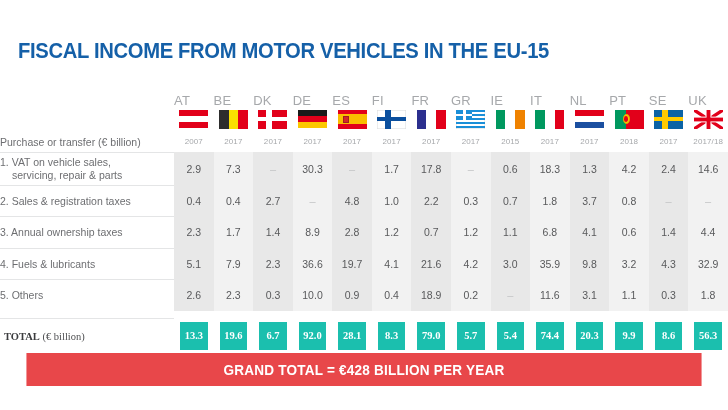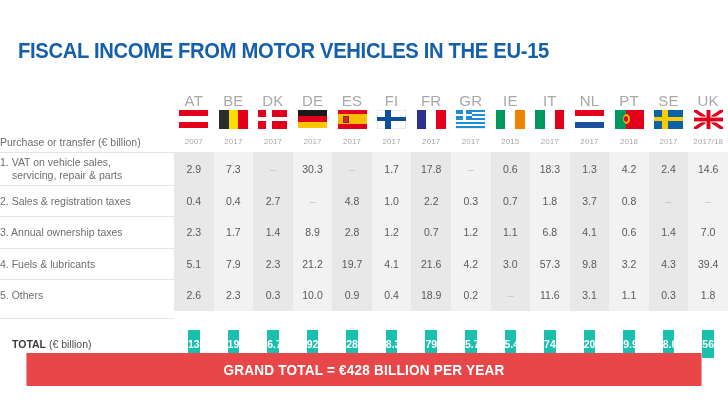--- a/index.html
+++ b/index.html
@@ -40,22 +40,22 @@
     border-collapse: collapse;
     width: 728px;
     table-layout: fixed;
   }
   table.grid col.labelcol { width: 165px; }
   table.grid col.datacol  { width: 37.53px; }
 
   
   tr.codes td { height: 16px; vertical-align: bottom; padding: 0; }
   .code {
-    text-align: center;
-    font-size: 15px;
+    text-align: left;
+    font-size: 13px;
     color: #a6a8ab;
     letter-spacing: 0.2px;
     line-height: 11px;
   }
 
   
   tr.flags td { height: 26px; vertical-align: middle; padding: 0; }
   .flagwrap { display: flex; justify-content: center; align-items: center; }
   .flag {
     width: 29px; height: 19px;
@@ -101,21 +101,21 @@
     text-align: center;
     font-size: 10.5px;
     color: #58595b;
     vertical-align: middle;
     background: #f2f2f2;
   }
   td.cell.alt { background: #e8e8e8; }
   td.cell .dash { color: #c3c4c6; font-size: 11px; }
 
   
-  tr.totalrow td { padding: 12px; height: 30px; }
+  tr.totalrow td { padding: 4px; height: 30px; font-family: Liberation Serif, serif; }
   td.totallabel {
     font-size: 10.5px;
     color: #4d4e50;
     padding-left: 14px;
     vertical-align: middle;
     border-top: 1px solid #e4e5e6;
   }
   td.totallabel b { font-weight: bold; color: #3b3c3e; }
   td.totalcell {
     vertical-align: middle;
@@ -454,40 +454,40 @@
             <td class="cell"><span class="">8.9</span></td>
             <td class="cell alt"><span class="">2.8</span></td>
             <td class="cell"><span class="">1.2</span></td>
             <td class="cell alt"><span class="">0.7</span></td>
             <td class="cell"><span class="">1.2</span></td>
             <td class="cell alt"><span class="">1.1</span></td>
             <td class="cell"><span class="">6.8</span></td>
             <td class="cell alt"><span class="">4.1</span></td>
             <td class="cell"><span class="">0.6</span></td>
             <td class="cell alt"><span class="">1.4</span></td>
-            <td class="cell"><span class="">7.0</span></td>
+            <td class="cell"><span class="">4.4</span></td>
           </tr>
           <tr class="datarow">
             <td class="rowlabel">
               <span class="lbl">4. Fuels &amp; lubricants</span>
             </td>
             <td class="cell alt"><span class="">5.1</span></td>
             <td class="cell"><span class="">7.9</span></td>
             <td class="cell alt"><span class="">2.3</span></td>
-            <td class="cell"><span class="">21.2</span></td>
+            <td class="cell"><span class="">36.6</span></td>
             <td class="cell alt"><span class="">19.7</span></td>
             <td class="cell"><span class="">4.1</span></td>
             <td class="cell alt"><span class="">21.6</span></td>
             <td class="cell"><span class="">4.2</span></td>
             <td class="cell alt"><span class="">3.0</span></td>
-            <td class="cell"><span class="">57.3</span></td>
+            <td class="cell"><span class="">35.9</span></td>
             <td class="cell alt"><span class="">9.8</span></td>
             <td class="cell"><span class="">3.2</span></td>
             <td class="cell alt"><span class="">4.3</span></td>
-            <td class="cell"><span class="">39.4</span></td>
+            <td class="cell"><span class="">32.9</span></td>
           </tr>
           <tr class="datarow">
             <td class="rowlabel">
               <span class="lbl">5. Others</span>
             </td>
             <td class="cell alt"><span class="">2.6</span></td>
             <td class="cell"><span class="">2.3</span></td>
             <td class="cell alt"><span class="">0.3</span></td>
             <td class="cell"><span class="">10.0</span></td>
             <td class="cell alt"><span class="">0.9</span></td>

